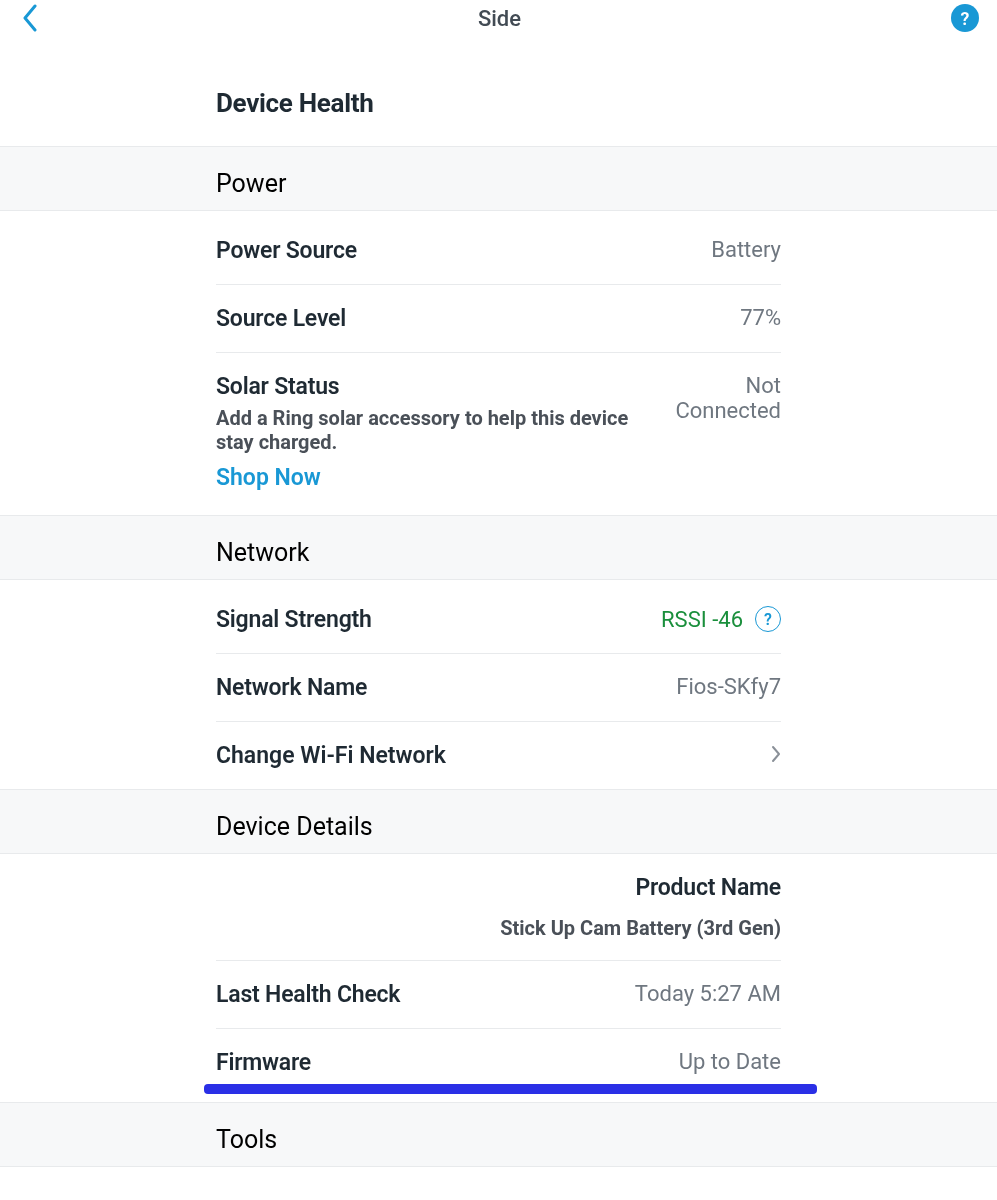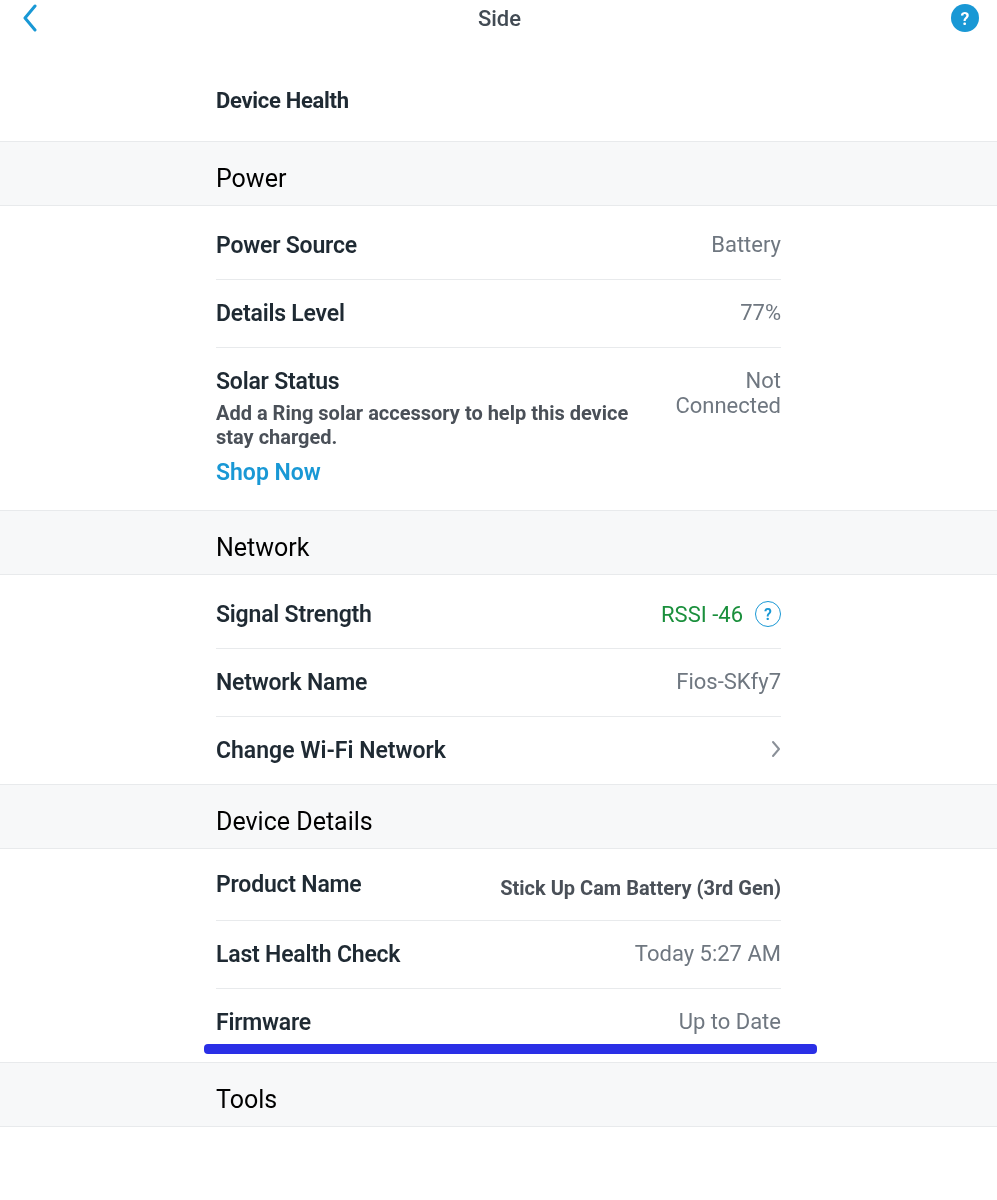--- a/index.html
+++ b/index.html
@@ -33,21 +33,21 @@
     border-radius: 50%;
     background: #1998d5;
     color: #fff;
     display:flex; align-items:center; justify-content:center;
     font-size: 18px;
     font-weight: 600;
     cursor:pointer;
   }
   .page-title {
     padding: 44px 0 28px 216px;
-    font-size: 22px;
+    font-size: 26px;
     font-weight: 700;
     color: #1f2a33;
     letter-spacing: -0.3px;
     background:#fff;
   }
   .section-header {
     background: #f7f8f9;
     border-top: 1px solid #e8eaec;
     border-bottom: 1px solid #e8eaec;
     padding: 22px 0 12px 216px;
@@ -165,21 +165,21 @@
 <div class="section-header">Power</div>
 <div class="group group-pad-top">
   <div class="row">
     <div class="left">
         <div class="label">Power Source</div>
       </div>
     <div class="value">Battery</div>
   </div>
   <div class="row">
     <div class="left">
-        <div class="label">Details Level</div>
+        <div class="label">Source Level</div>
       </div>
     <div class="value">77%</div>
   </div>
   <div class="row noborder" style="padding-bottom:6px;">
     <div class="left">
       <div class="label">Solar Status</div>
       <div class="sublabel">Add a Ring solar accessory to help this device stay charged.</div>
     </div>
     <div class="value">Not Connected</div>
   </div>
@@ -210,21 +210,21 @@
     <div class="chevron">
       <svg width="10" height="18" viewBox="0 0 10 18">
           <polyline points="2,2 8,9 2,16" fill="none" stroke="#8a9098" stroke-width="2" stroke-linecap="round" stroke-linejoin="round"></polyline>
         </svg>
     </div>
   </div>
 </div>
 
 <div class="section-header">Device Details</div>
 <div class="group">
-  <div class="row" style="flex-direction:row; align-items:center; gap:8px;">
+  <div class="row" style="flex-direction:column; align-items:flex-end; gap:8px;">
     <div class="label">Product Name</div>
     <div class="sublabel" style="margin-top:7px;">Stick Up Cam Battery (3rd Gen)</div>
   </div>
   <div class="row">
     <div class="left">
         <div class="label">Last Health Check</div>
       </div>
     <div class="value">Today 5:27 AM</div>
   </div>
   <div class="row noborder" style="padding-bottom:10px;">

